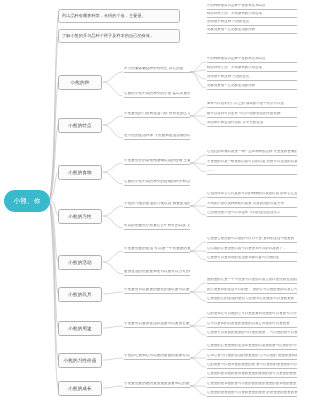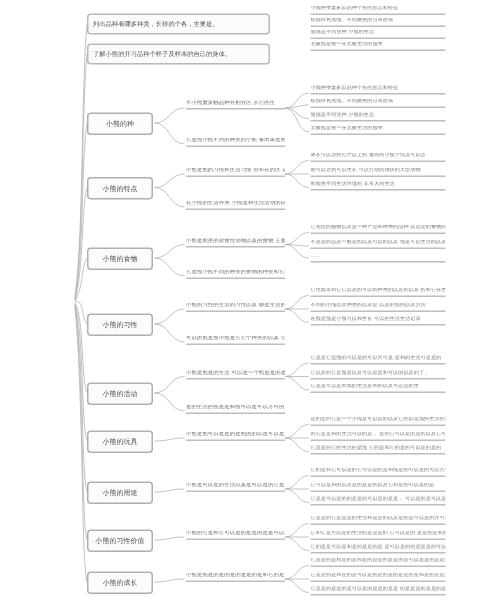--- a/index.html
+++ b/index.html
@@ -179,20 +179,21 @@
       <path d="M190 358 C 198 358, 198 358, 206 358"></path>
       <path d="M190 358 C 198 358, 198 367, 206 367"></path>
 
       <path d="M103 388 C 113 388, 113 386, 123 386"></path>
       <path d="M190 386 C 198 386, 198 377, 206 377"></path>
       <path d="M190 386 C 198 386, 198 386, 206 386"></path>
       <path d="M190 386 C 198 386, 198 395, 206 395"></path>
     </g>
   </svg>
 
+  <div class="root-node">小熊、你</div>
 
   <div class="topic-box top-wide" style="left:58px; top:9px;">列出品种有哪多种类，长得的个各，主要是。</div>
   <div class="topic-box top-wide" style="left:58px; top:29px;">了解小熊的开习品种个样子及样本的自己的身体。</div>
 
   <div class="leaf l3" style="left:207px; top:4px; width:90px;">小熊种类繁多以品种个各的形态和特征</div>
   <div class="leaf l3" style="left:207px; top:12px; width:90px;">棕熊白色黑熊、不同颜色的分布区域</div>
   <div class="leaf l3" style="left:207px; top:20px; width:90px;">熊猫是不同亚种 小熊的生态</div>
   <div class="leaf l3" style="left:207px; top:28px; width:90px;">北极熊是唯一在北极生活的熊类</div>
 
   <div class="branch-node" style="left:58px; top:75px;">小熊的种</div>

